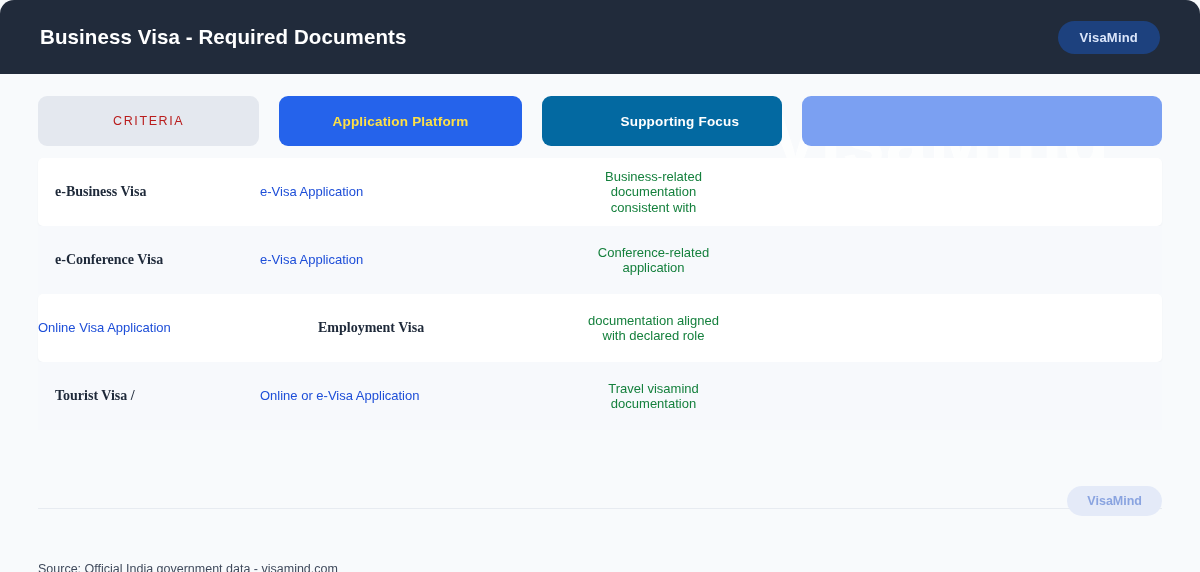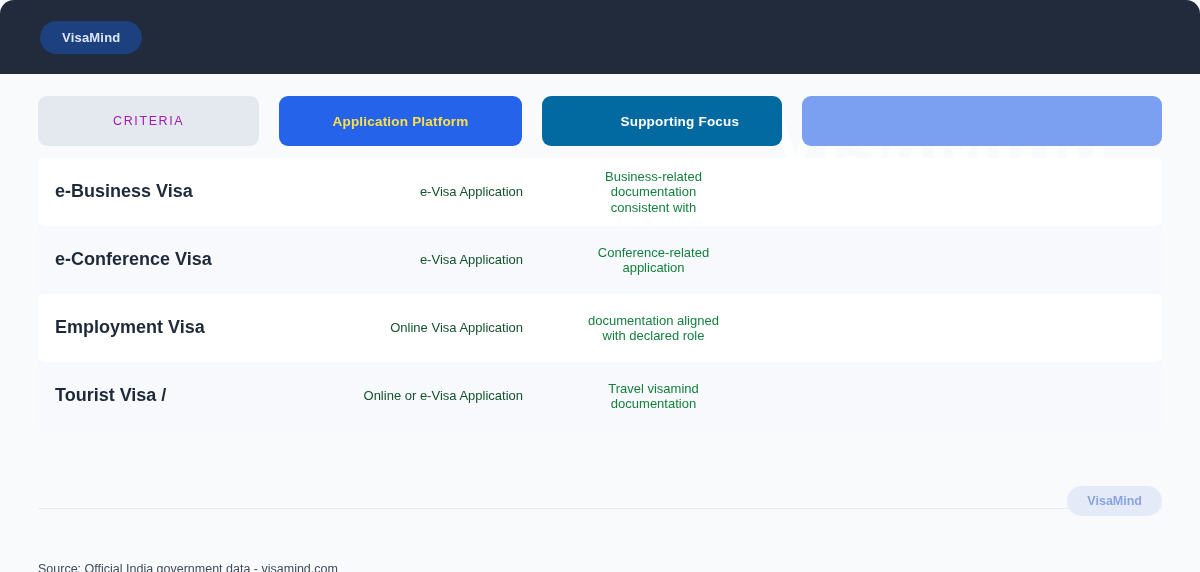--- a/index.html
+++ b/index.html
@@ -100,21 +100,21 @@
     align-items: center;
     justify-content: center;
     font-size: 13.5px;
     font-weight: bold;
     box-sizing: border-box;
     letter-spacing: 0.2px;
   }
   .head-cell.c0 {
     width: 222px;
     background: #e4e8ef;
-    color: #a21caf;
+    color: #b91c1c;
     font-weight: normal;
     font-size: 12.5px;
     letter-spacing: 1.6px;
   }
   .head-cell.c1 {
     width: 243px;
     background: #2563eb;
     color: #fde047;
   }
   .head-cell.c2 {
@@ -157,28 +157,29 @@
   .cell {
     box-sizing: border-box;
     font-size: 13px;
     color: #303a4b;
     line-height: 15.5px;
   }
   .cell.c0 {
     width: 222px;
     padding-left: 17px;
     font-weight: bold;
-    font-size: 18px;
+    font-size: 14px;
     color: #1e2939;
     text-align: left;
+    font-family: Liberation Serif, serif;
   }
   .cell.c1 {
     width: 263px;
-    text-align: right;
-    color: #14532d;
+    text-align: left;
+    color: #1d4ed8;
   }
   .cell.c2 {
     width: 261px;
     text-align: center;
     color: #15803d;
   }
   .cell.c3 {
     width: 361px;
     text-align: center;
   }
@@ -221,20 +222,21 @@
   }
 </style>
 </head>
 <body>
 
 <div class="page">
 
   <div class="bg-watermark">VisaMind</div>
 
   <div class="header">
+    <div class="header-title">Business Visa - Required Documents</div>
     <div class="header-badge">VisaMind</div>
   </div>
 
   <div class="table-wrap">
 
     <div class="head-row">
       <div class="head-cell c0">CRITERIA</div>
       <div class="head-cell c1">Application Platform</div>
       <div class="head-cell c2">Supporting Focus</div>
       <div class="head-cell c3"></div>
@@ -261,24 +263,24 @@
         </div>
         <div class="cell c1">e-Visa Application</div>
         <div class="cell c2">
           <span class="line">Conference-related</span>
           <span class="line">application</span>
         </div>
         <div class="cell c3"></div>
       </div>
 
       <div class="row odd">
+        <div class="cell c1">Online Visa Application</div>
         <div class="cell c0">
           <span class="line">Employment Visa</span>
         </div>
-        <div class="cell c1">Online Visa Application</div>
         <div class="cell c2">
           <span class="line">documentation aligned</span>
           <span class="line">with declared role</span>
         </div>
         <div class="cell c3"></div>
       </div>
 
       <div class="row even">
         <div class="cell c0">
           <span class="line">Tourist Visa /</span>

